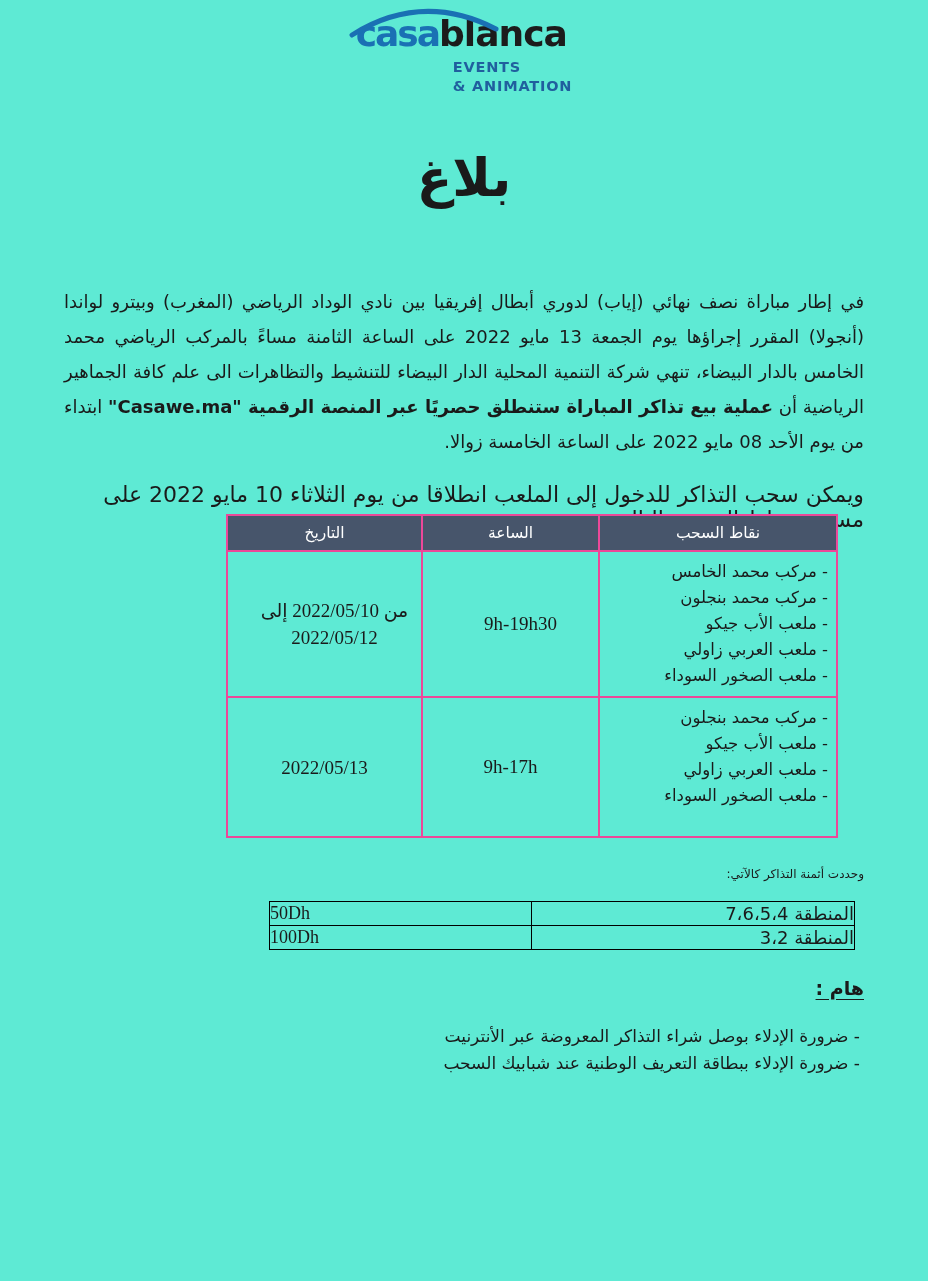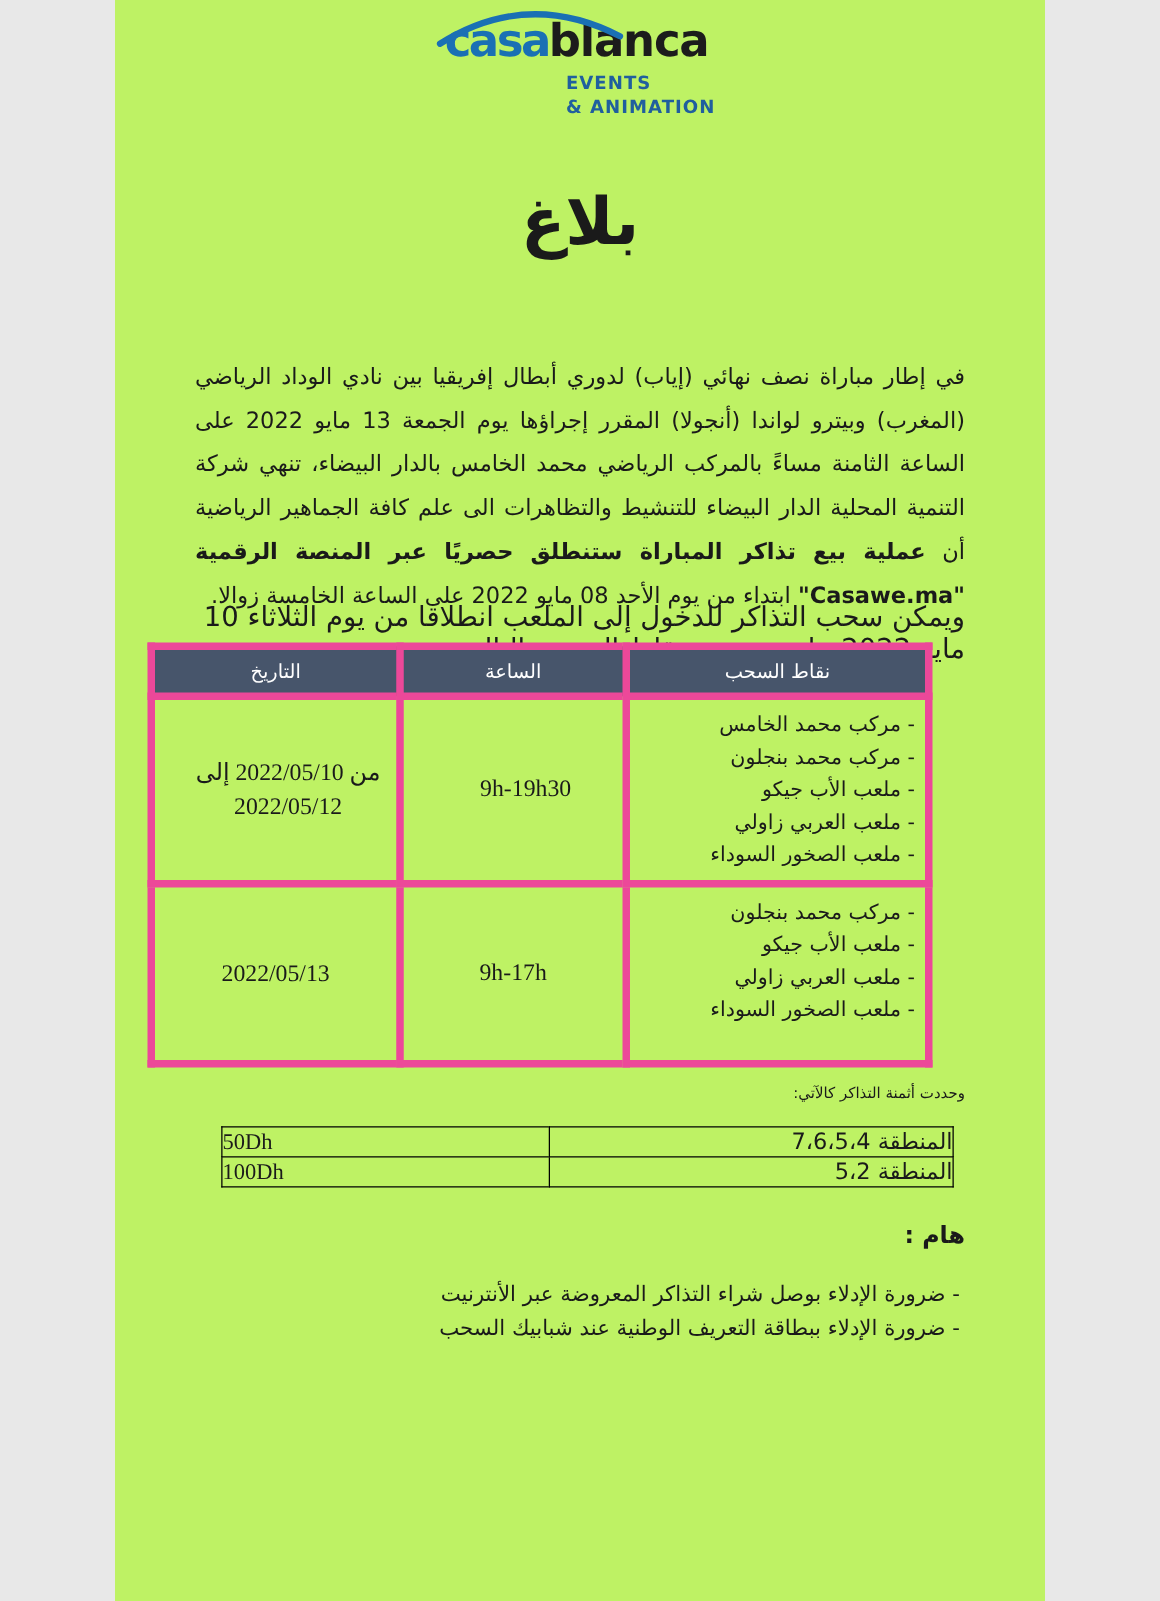--- a/index.html
+++ b/index.html
@@ -1,18 +1,18 @@
 <!DOCTYPE html>
 <html lang="ar" style="--brand-blue: #1a70b4; --sub-blue: #205f9e; --header-bg: #47556b;"><head>
 <meta charset="utf-8">
 <style>
   html,body { margin:0; padding:0; background:#e8e8e8; }
   .page {
-    position:relative; width:744px; height:1281px; margin:0 auto;
-    background:#bef264; overflow:hidden;
+    position:relative; width:928px; height:1281px; margin:0 auto;
+    background:#5eead4; overflow:hidden;
     font-family:"DejaVu Sans", sans-serif; color:#1a1a1a;
   }
   
   .logo-wrap { position:absolute; top:16px; left:0; right:0; display:flex; justify-content:center; }
   .logo { display:inline-block; }
   .logo-row { position:relative; white-space:nowrap; line-height:1; }
   .logo-arc { position:absolute; left:-10px; top:-15px; }
   .logo-casa {
     color:var(--brand-blue,#1a70b4); font-weight:700; font-size:36px;
     letter-spacing:-2px; font-family:"DejaVu Sans", sans-serif;
@@ -35,21 +35,21 @@
   }
   .pickup-intro {
     position:absolute; top:460px; right:64px; left:64px;
     direction:rtl; text-align:right; font-size:22px;
   }
   
   .pickup-table {
     position:absolute; top:514px; right:90px; width:580px;
     direction:rtl; border-collapse:collapse; table-layout:fixed;
   }
-  .pickup-table th, .pickup-table td { border:6px solid #ec4899; }
+  .pickup-table th, .pickup-table td { border:2px solid #ec4899; }
   .pickup-table th {
     background:var(--header-bg,#47556b); color:#ffffff;
     font-weight:400; font-size:15.5px; height:30px; padding:2px 4px;
   }
   .col-points { width:228px; }
   .col-time   { width:167px; }
   .col-date   { width:185px; }
   .cell-points {
     vertical-align:top; text-align:right; padding:7px 8px 4px 4px;
     font-size:16.5px; line-height:26px; white-space:pre-line;
@@ -72,21 +72,21 @@
   }
   .price-table td { border:1.5px solid #000; height:23px; padding:0; }
   .cell-zone  { width:322px; text-align:right; padding:0 5px; font-size:18px; }
   .cell-price {
     width:261px; text-align:left; padding:0 10px;
     font-family:"Liberation Serif","DejaVu Sans",serif; font-size:18px;
   }
   
   .important-heading {
     position:absolute; top:977px; right:64px; direction:rtl;
-    font-size:19px; font-weight:700; 
+    font-size:19px; font-weight:700; text-decoration:underline;
     text-underline-offset:4px;
   }
   .important-list {
     position:absolute; top:1023px; right:68px; left:64px;
     direction:rtl; text-align:right; font-size:17px; line-height:27px;
   }
 </style>
 </head>
 <body>
 
@@ -145,21 +145,21 @@
 
   <p class="prices-intro">وحددت أثمنة التذاكر كالآتي:</p>
 
   <table class="price-table">
     <tbody>
       <tr>
         <td class="cell-zone">المنطقة 7،6،5،4</td>
         <td class="cell-price">50Dh</td>
       </tr>
       <tr>
-        <td class="cell-zone">المنطقة 5،2</td>
+        <td class="cell-zone">المنطقة 3،2</td>
         <td class="cell-price">100Dh</td>
       </tr>
     </tbody>
   </table>
 
   <div class="important-heading">هام :</div>
   <div class="important-list">
     <div>- ضرورة الإدلاء بوصل شراء التذاكر المعروضة عبر الأنترنيت</div>
     <div>- ضرورة الإدلاء ببطاقة التعريف الوطنية عند شبابيك السحب</div>
   </div>

